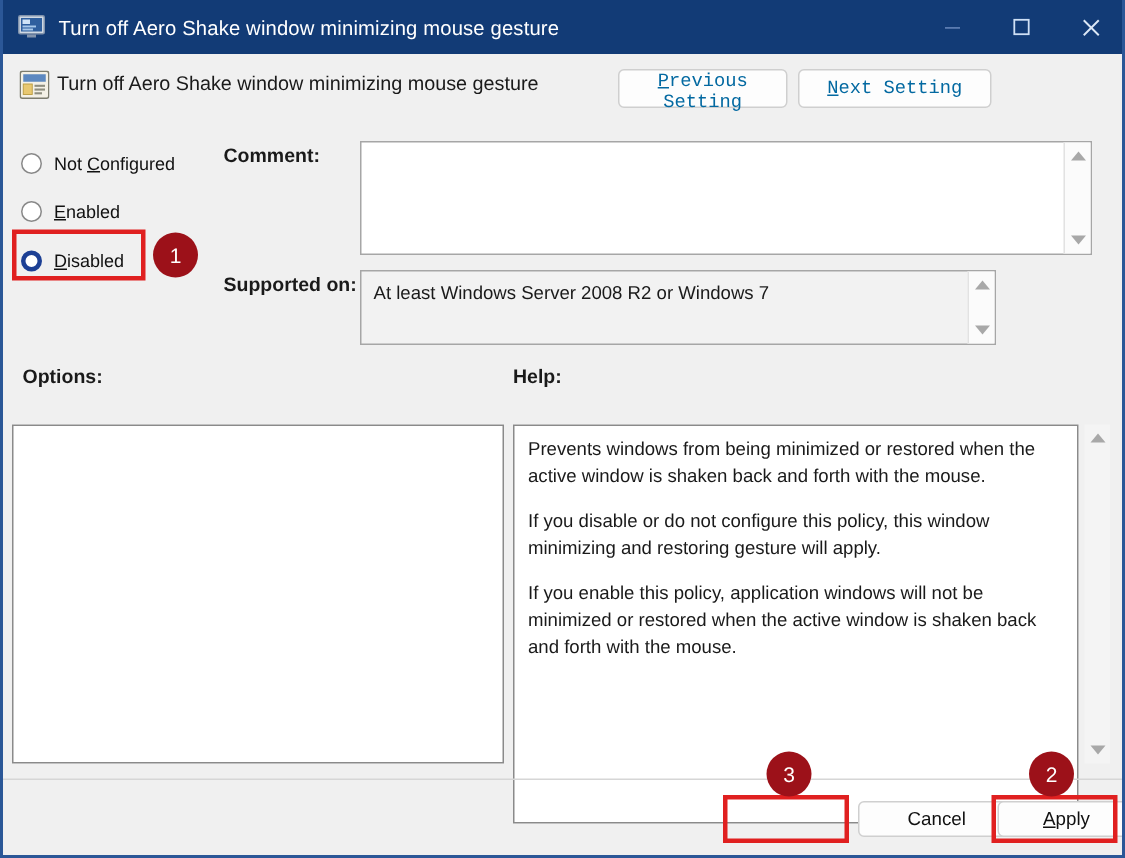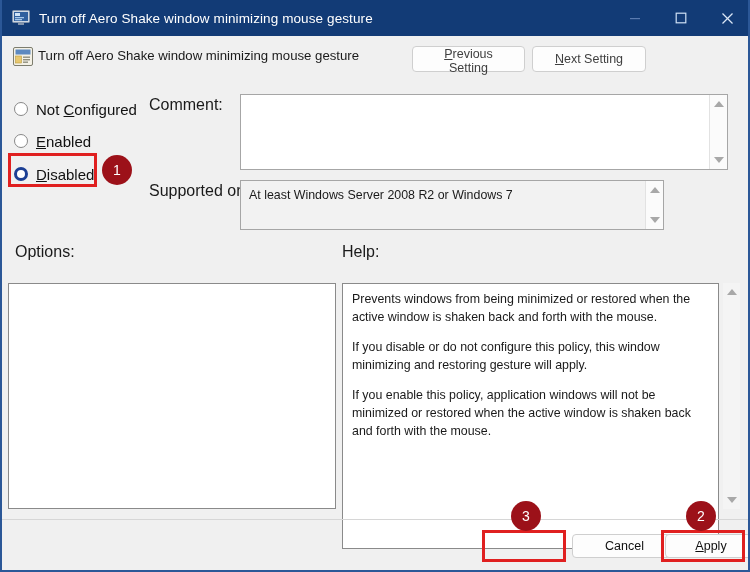--- a/index.html
+++ b/index.html
@@ -90,28 +90,28 @@
     color: #1a1a1a;
     white-space: nowrap;
   }
   .nav-btn {
     position: absolute;
     top: 10px;
     height: 26px;
     background: #fdfdfd;
     border: 1px solid #cfcfcf;
     border-radius: 4px;
-    font-family: Liberation Sans, sans-serif;
+    font-family: Liberation Mono, monospace;
     font-size: 12.5px;
-    color: #404040;
+    color: #0369a1;
     padding: 0 10px;
     cursor: default;
   }
   #prev-setting { left: 410px; width: 113px; }
-  #next-setting { left: 530px; width: 114px; }
+  #next-setting { left: 530px; width: 129px; }
   .acc { text-decoration: underline; }
 
   
   .radio-row {
     position: absolute;
     left: 12px;
     display: flex;
     align-items: center;
     height: 20px;
   }
@@ -127,21 +127,21 @@
     background: #ffffff;
     box-sizing: border-box;
     margin-right: 8px;
     flex: none;
   }
   .radio.checked {
     border: 3px solid #1c3f94;
     background: #ffffff;
   }
   .radio-label {
-    font-size: 15px;
+    font-size: 12px;
     color: #111111;
     white-space: nowrap;
   }
 
   
   .ann-box {
     position: absolute;
     border: 3px solid #e02020;
     box-sizing: border-box;
     pointer-events: none;
@@ -163,22 +163,23 @@
     justify-content: center;
     box-sizing: border-box;
   }
   #badge-1 { left: 100px; top: 155px; }
   #badge-3 { left: 509px; top: 501px; }
   #badge-2 { left: 684px; top: 501px; }
 
   
   .field-label {
     position: absolute;
-    font-size: 16px;
+    font-size: 13px;
     color: #1a1a1a;
+    font-weight: bold;
   }
   #label-comment   { left: 147px; top: 96px; }
   #label-supported { left: 147px; top: 182px; }
 
   .box {
     position: absolute;
     box-sizing: border-box;
     border: 1px solid #a6a6a6;
     background: #ffffff;
   }

